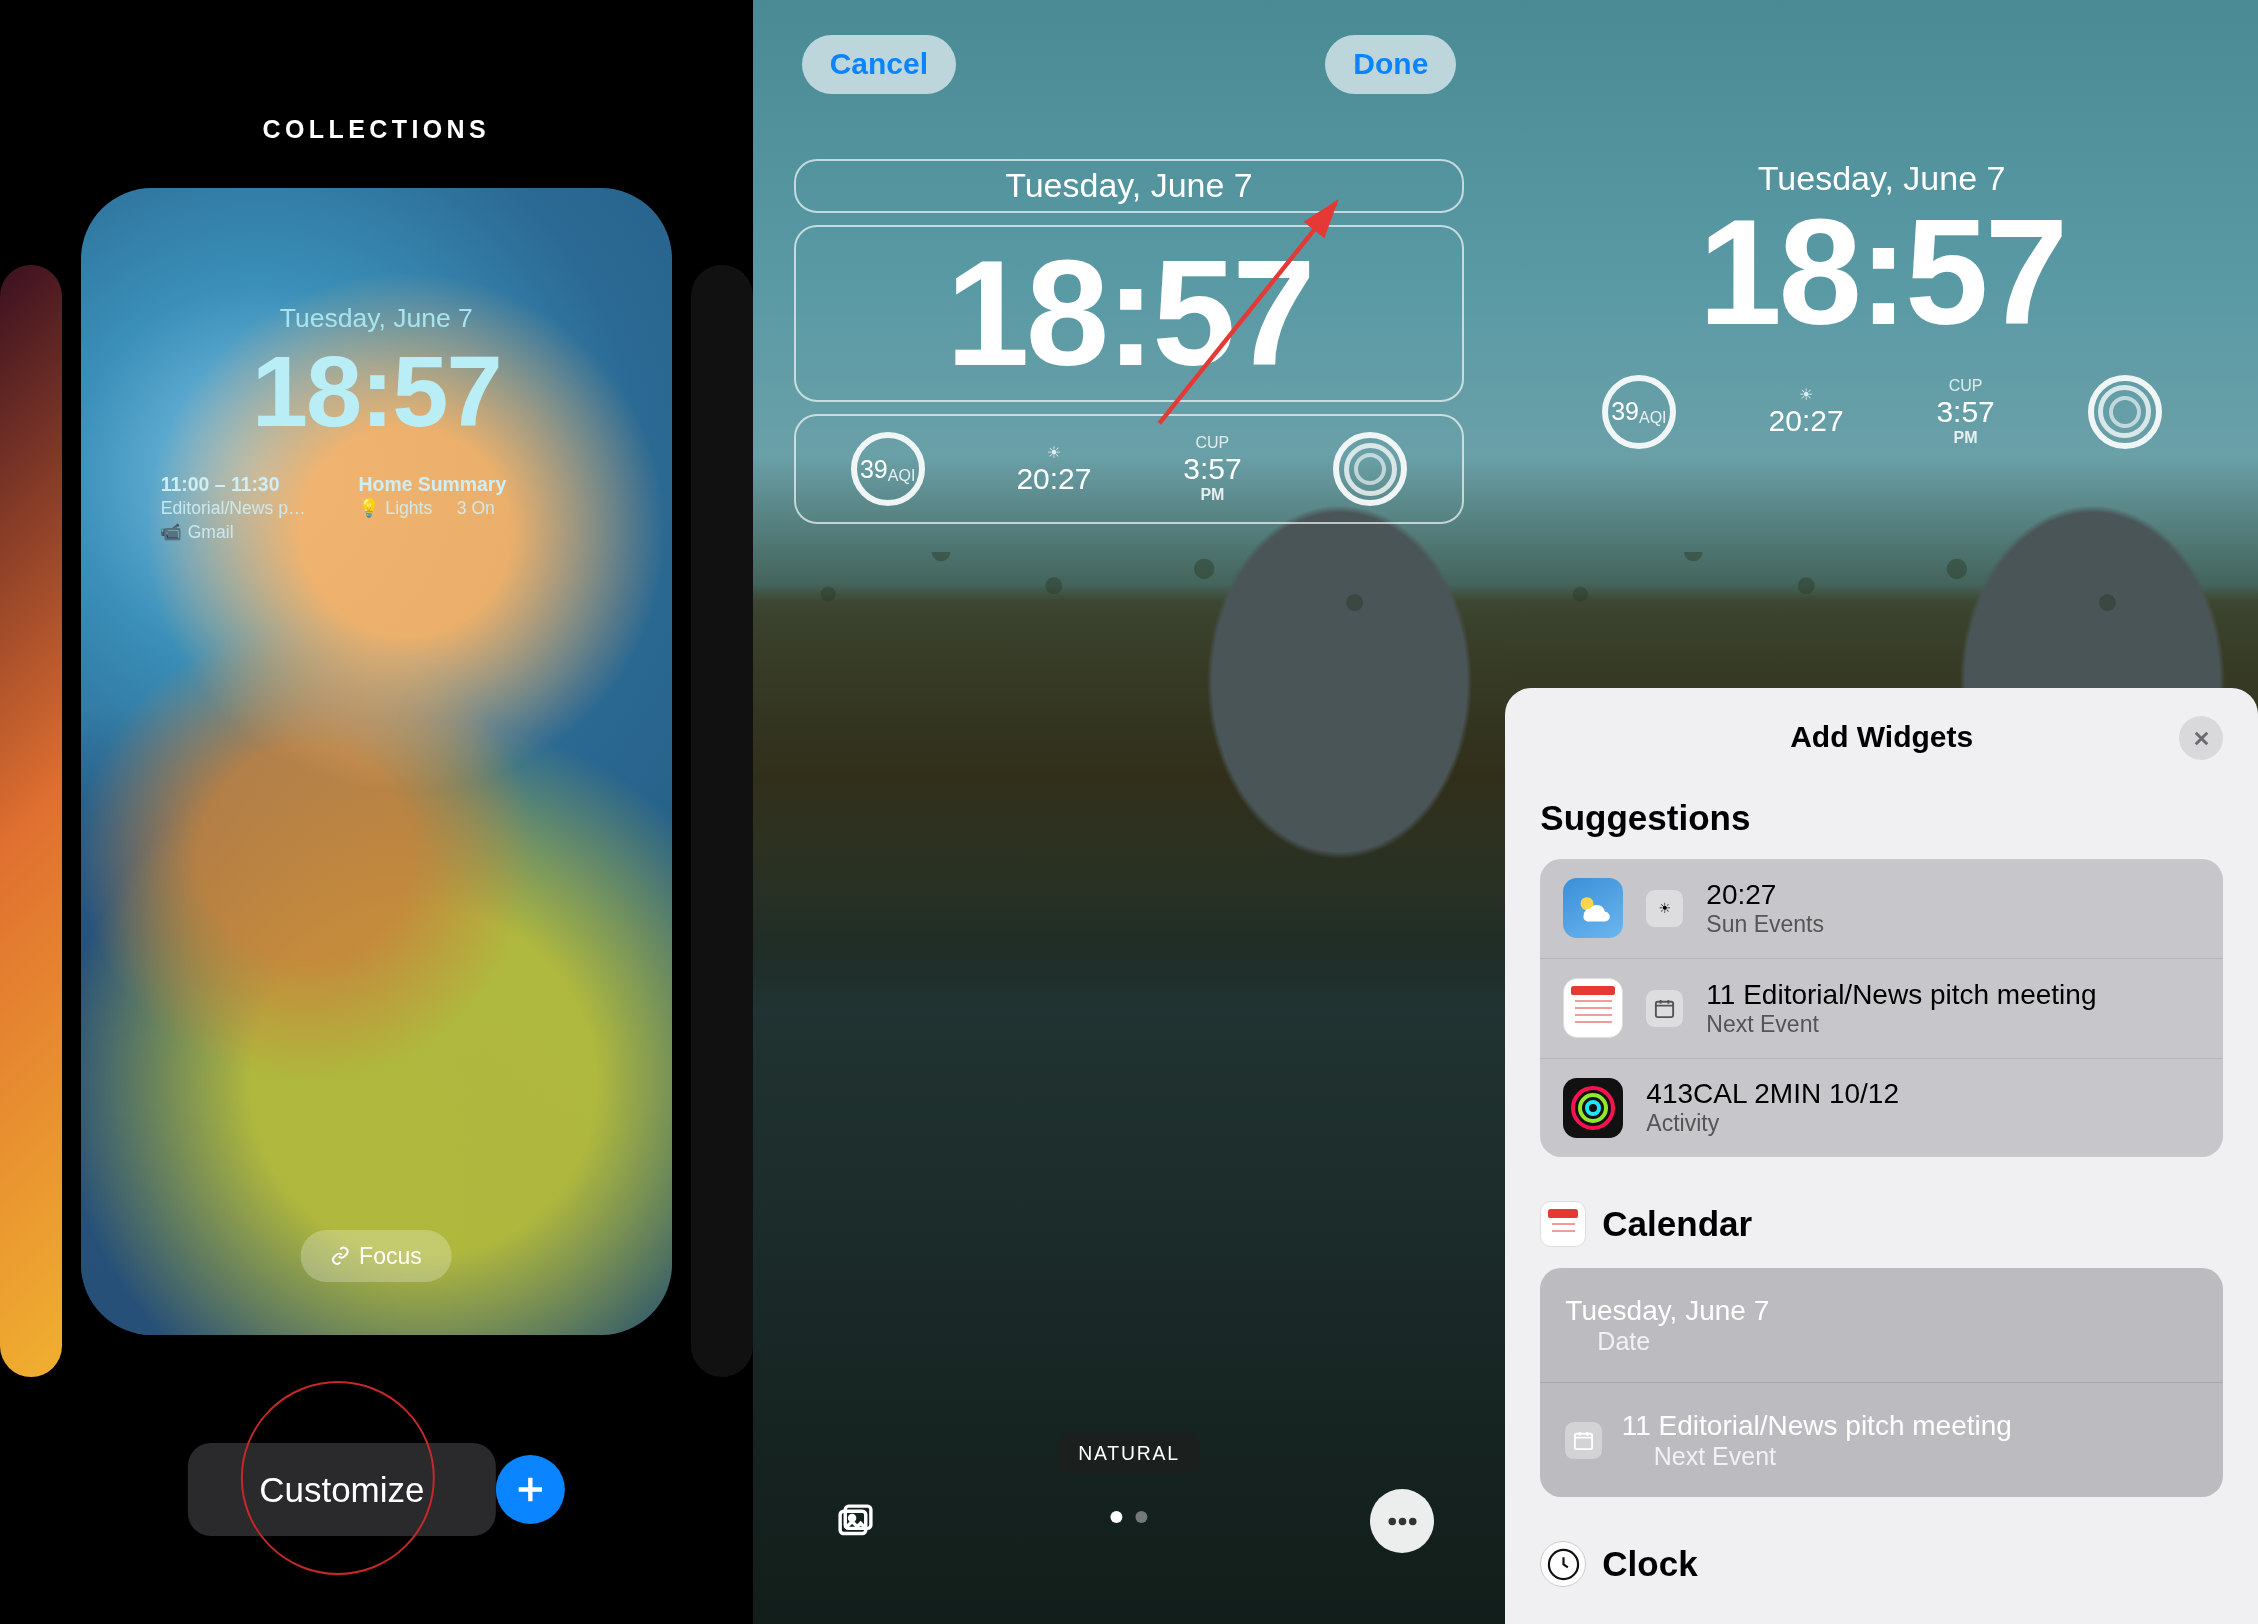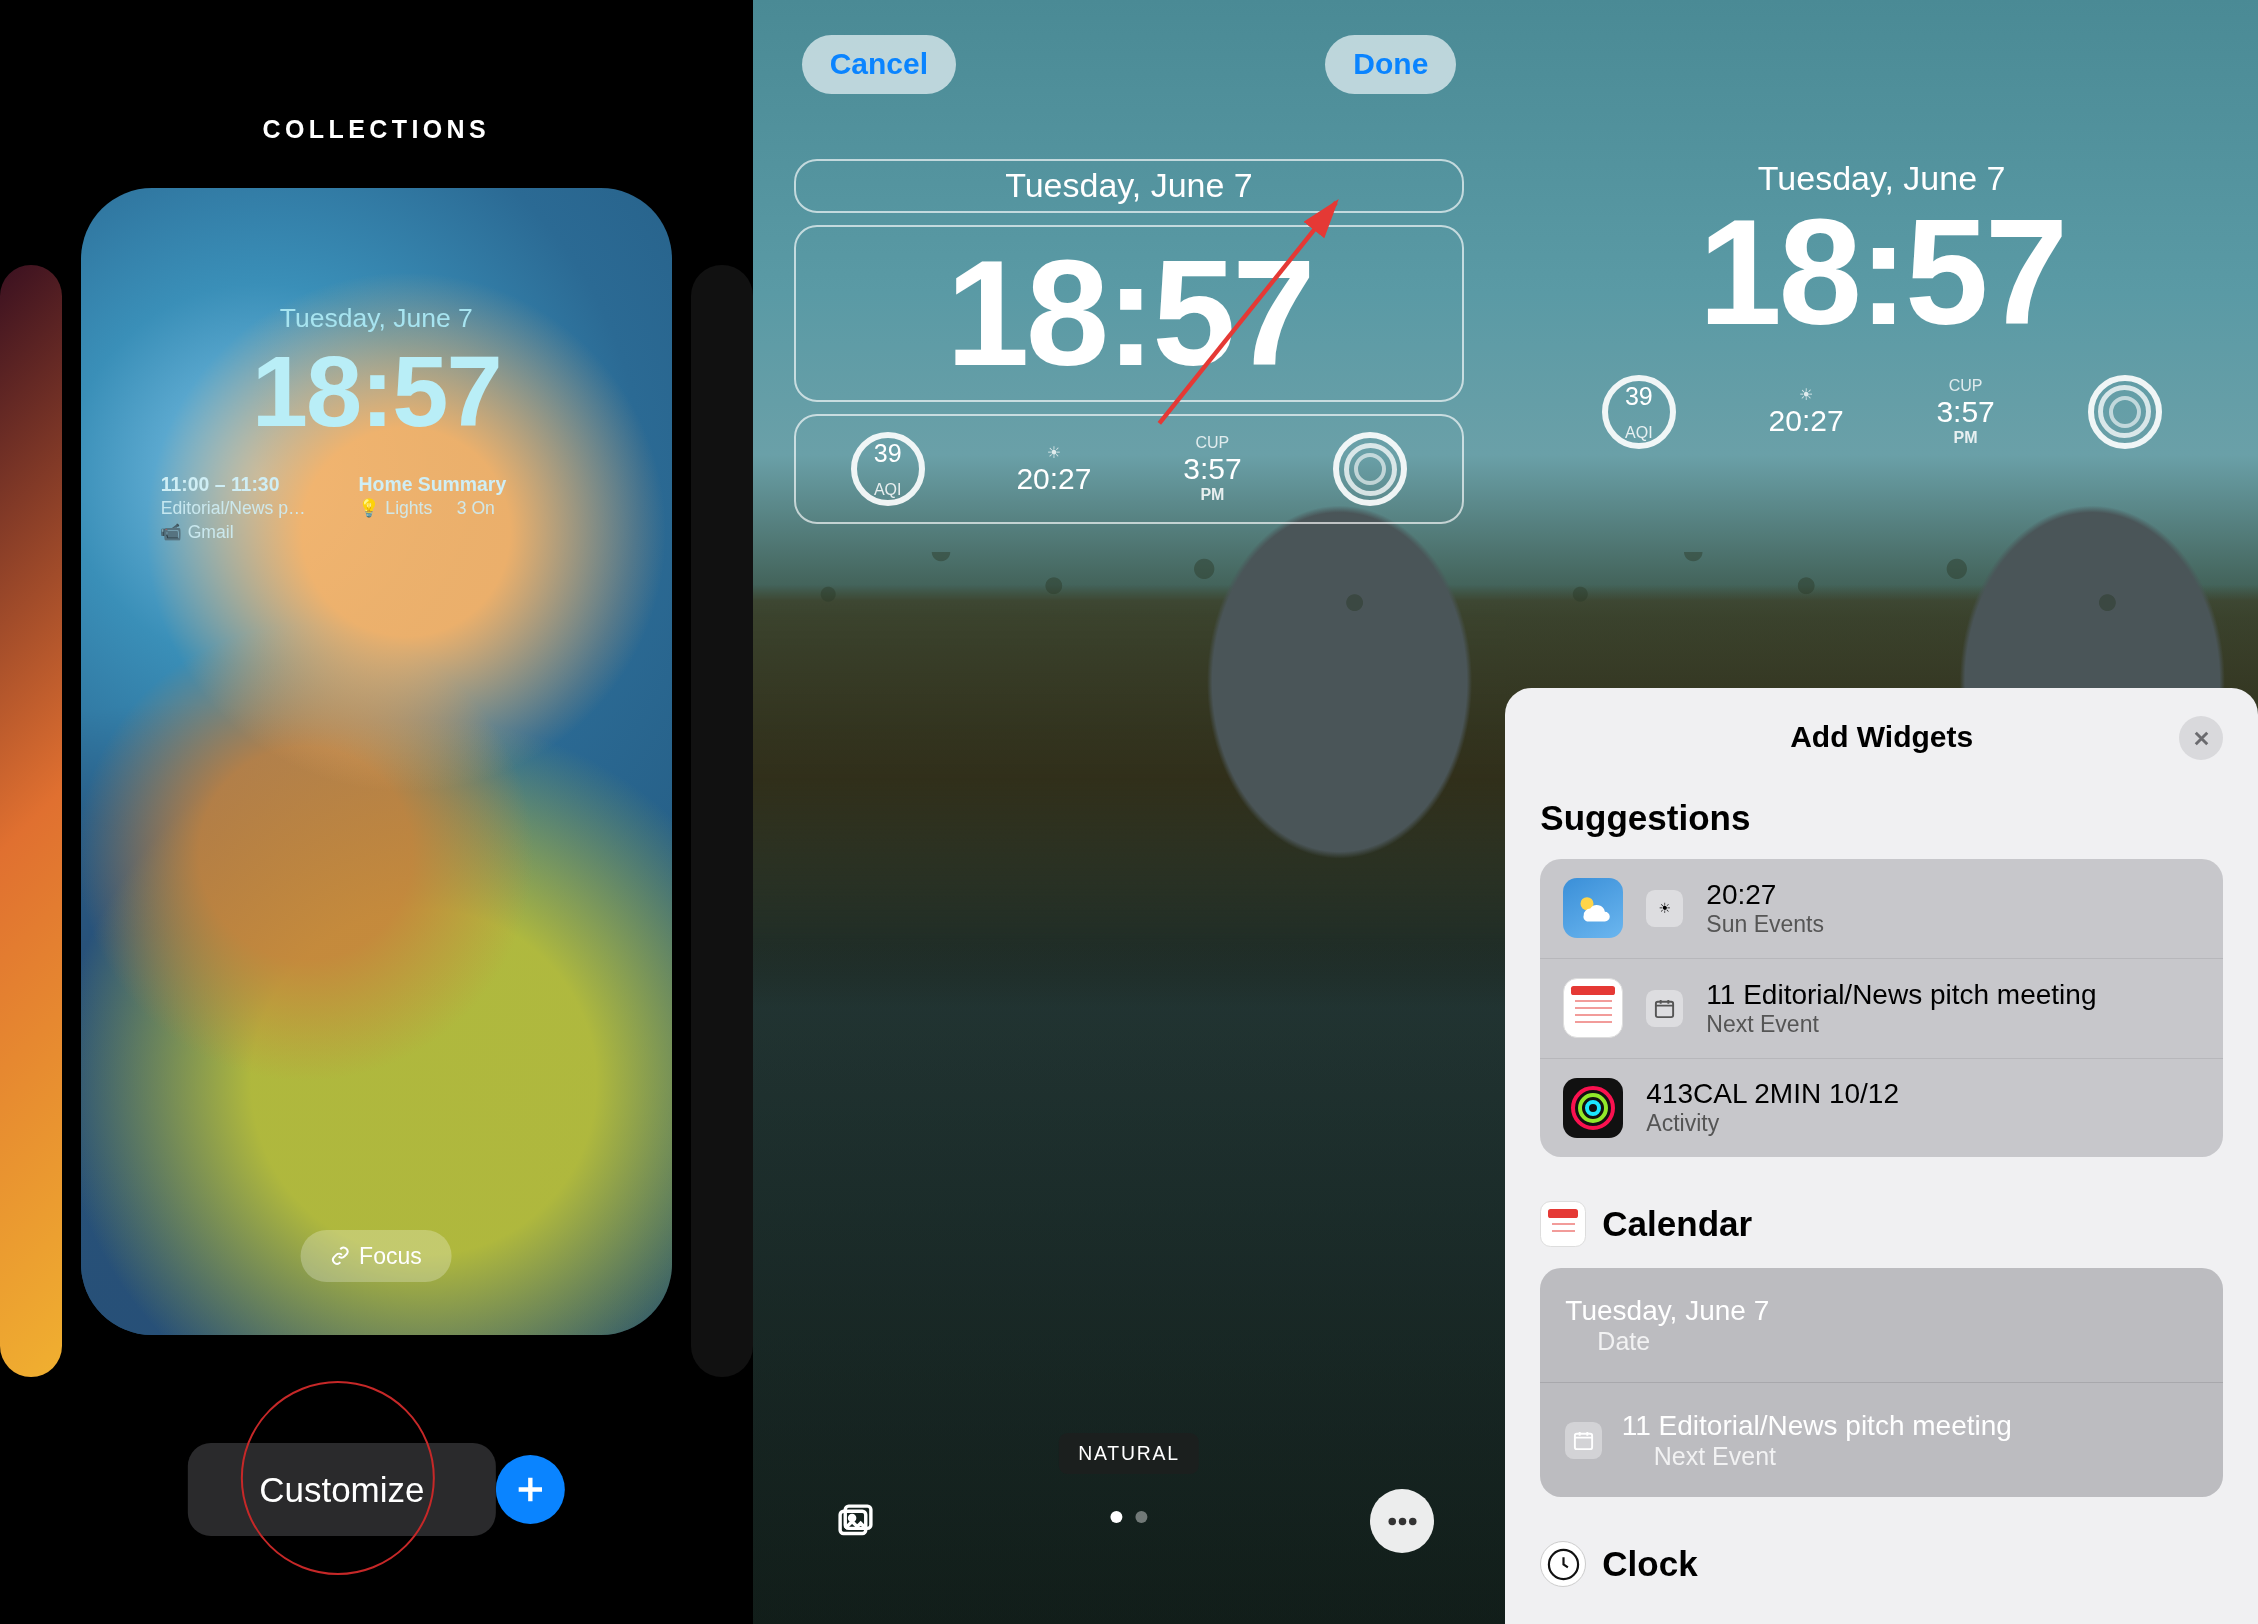--- a/index.html
+++ b/index.html
@@ -97,21 +97,21 @@
 .pill-btn{ background:rgba(220,235,238,.78); color:#0a84ff; font-size:30px; font-weight:600; border:none; padding:12.4px 28px; border-radius:32px;}
 .ls-stack{ position:absolute; top:159px; left:50%; transform:translateX(-50%); width:670px;}
 .editbox{ border:2.6px solid rgba(255,255,255,.65); border-radius:23px; margin-bottom:12.4px; color:#fff; text-align:center;}
 .editbox.date{ padding:5.3px 0; font-size:34px; font-weight:400;}
 .editbox.time{ padding:0; font-size:150px; font-weight:700; letter-spacing:-3.5px;}
 .ls-stack-plain{ position:absolute; top:159px; left:50%; transform:translateX(-50%); width:670px; color:#fff; text-align:center;}
 .ls-stack-plain .date{font-size:34px;}
 .ls-stack-plain .time{font-size:150px; font-weight:700; letter-spacing:-3.5px; margin-top:-12.4px;}
 .editbox.widgets, .plain-widgets{ display:flex; justify-content:space-around; align-items:center; padding:16px 8.8px;}
 .widget{ color:#fff; text-align:center; font-weight:500;}
-.widget .ring{ width:74px; height:74px; border:6.2px solid rgba(255,255,255,.9); border-radius:50%; display:flex; flex-direction:column; align-items:center; justify-content:center; font-size:25px;}
+.widget .ring{ width:74px; height:74px; border:6.2px solid rgba(255,255,255,.9); border-radius:50%; display:flex; flex-direction:row; align-items:center; justify-content:center; font-size:25px;}
 .widget .ringcap{ font-size:16px; opacity:.85;margin-top:13px;}
 .widget .small-top{font-size:16px; opacity:.8;}
 .widget .big{font-size:30px;}
 .widget .sub{font-size:16px; opacity:.85;font-weight:bold;}
 .triple-ring{position:relative;width:74px;height:74px;}
 .triple-ring span{position:absolute;border-radius:50%;}
 .triple-ring .r1{inset:0;border:6.2px solid rgba(255,255,255,.9);}
 .triple-ring .r2{inset:10.6px;border:5.3px solid rgba(255,255,255,.75);}
 .triple-ring .r3{inset:21px;border:4.4px solid rgba(255,255,255,.6);}
 .red-arrow{ position:absolute; width:265px; height:265px; pointer-events:none;}

